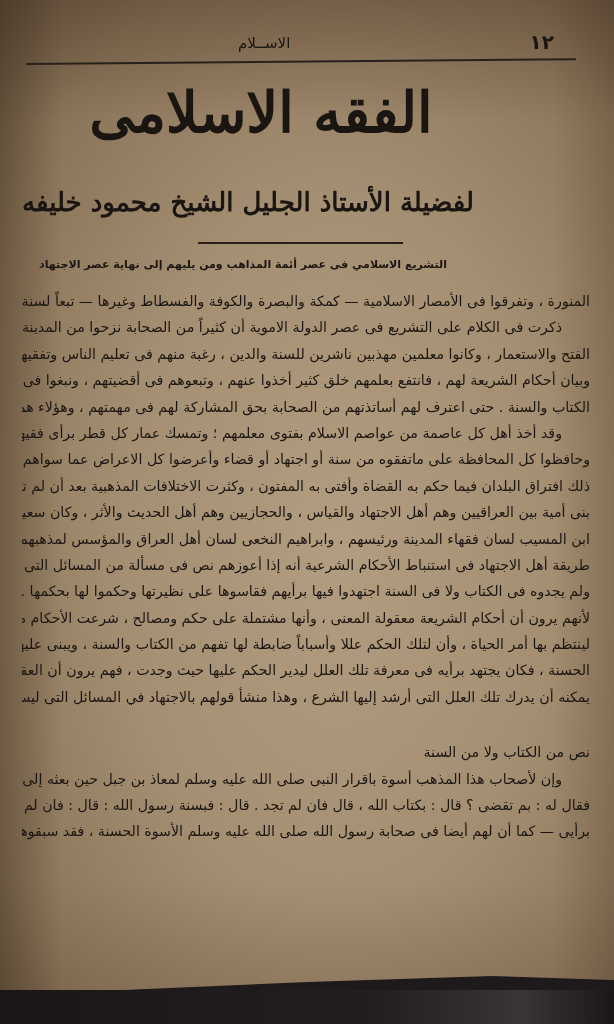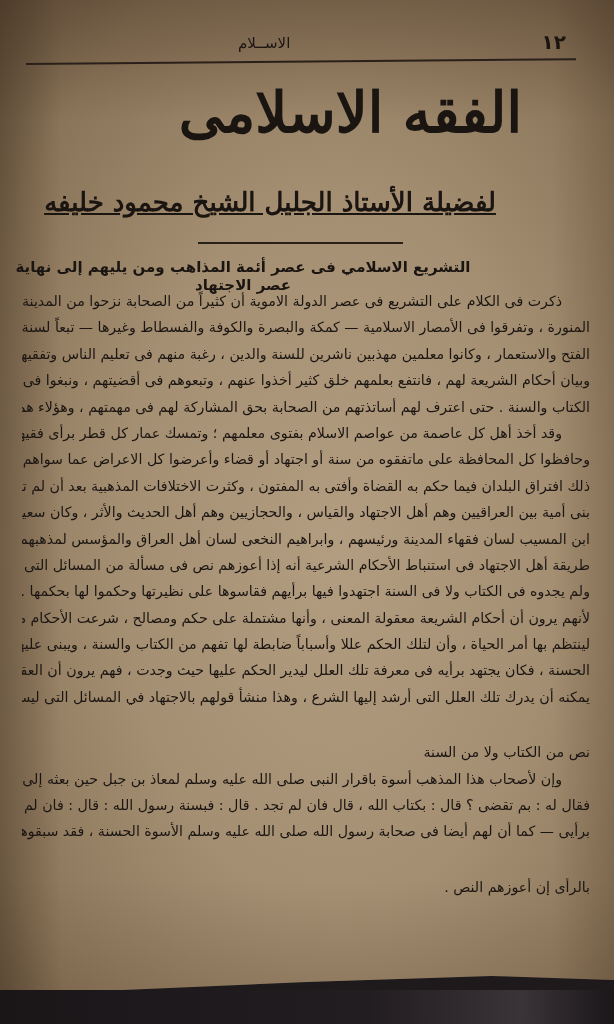--- a/index.html
+++ b/index.html
@@ -32,21 +32,21 @@
     }
     .running-header {
       position: absolute;
       top: 30px;
       left: 28px;
       right: 40px;
       height: 30px;
     }
     .page-number {
       position: absolute;
-      right: 8px;
+      right: 20px;
       top: 0;
       font-size: 20px;
       font-weight: bold;
     }
     .running-title {
       position: absolute;
       left: 210px;
       top: 4px;
       font-size: 15px;
       letter-spacing: 1px;
@@ -59,53 +59,53 @@
       height: 2px;
       background: #2a201a;
       transform: rotate(-0.5deg);
       transform-origin: left;
     }
     .title {
       position: absolute;
       top: 84px;
       left: 0;
       width: 522px;
-      text-align: right;
+      text-align: center;
       font-family: "DejaVu Serif", serif;
       font-size: 56px;
       font-weight: bold;
       line-height: 1;
       letter-spacing: 1px;
     }
     .byline {
       position: absolute;
       top: 188px;
       left: 0;
       width: 496px;
+      text-align: center;
       font-family: "DejaVu Serif", serif;
       font-size: 26px;
       font-weight: bold;
       line-height: 1.1;
-      text-decoration: underline;
     }
     .byline-rule {
       position: absolute;
       top: 242px;
       left: 198px;
       width: 205px;
       height: 2px;
       background: #2a201a;
     }
     .subheading {
       position: absolute;
       top: 258px;
       left: 0;
       width: 486px;
       text-align: center;
-      font-size: 15px;
+      font-size: 11px;
       font-weight: bold;
     }
     .body {
       position: absolute;
       top: 288px;
       left: 22px;
       width: 568px;
     }
     .line {
       height: 26.4px;
@@ -142,37 +142,36 @@
   </div>
   <div class="header-rule"></div>
 
   <div class="title">الفقه الاسلامى</div>
   <div class="byline">لفضيلة الأستاذ الجليل الشيخ محمود خليفه</div>
   <div class="byline-rule"></div>
 
   <div class="subheading">التشريع الاسلامي فى عصر أئمة المذاهب ومن يليهم إلى نهاية عصر الاجتهاد</div>
 
   <div class="body">
+    <div class="line">المنورة ، وتفرقوا فى الأمصار الاسلامية — كمكة والبصرة والكوفة والفسطاط وغيرها — تبعاً لسنة</div>
     <div class="line indent">ذكرت فى الكلام على التشريع فى عصر الدولة الاموية أن كثيراً من الصحابة نزحوا من المدينة</div>
-    <div class="line">المنورة ، وتفرقوا فى الأمصار الاسلامية — كمكة والبصرة والكوفة والفسطاط وغيرها — تبعاً لسنة</div>
     <div class="line">الفتح والاستعمار ، وكانوا معلمين مهذبين ناشرين للسنة والدين ، رغبة منهم فى تعليم الناس وتفقيههم</div>
     <div class="line">وبيان أحكام الشريعة لهم ، فانتفع بعلمهم خلق كثير أخذوا عنهم ، وتبعوهم فى أقضيتهم ، ونبغوا فى فهم</div>
     <div class="line">الكتاب والسنة . حتى اعترف لهم أساتذتهم من الصحابة بحق المشاركة لهم فى مهمتهم ، وهؤلاء هم التابعون</div>
     <div class="line indent">وقد أخذ أهل كل عاصمة من عواصم الاسلام بفتوى معلمهم ؛ وتمسك عمار كل قطر برأى فقيههم ،</div>
     <div class="line">وحافظوا كل المحافظة على ماتفقوه من سنة أو اجتهاد أو قضاء وأعرضوا كل الاعراض عما سواهم ، فنشأ عن</div>
     <div class="line">ذلك افتراق البلدان فيما حكم به القضاة وأفتى به المفتون ، وكثرت الاختلافات المذهبية بعد أن لم تكن فى</div>
     <div class="line">بنى أمية بين العراقيين وهم أهل الاجتهاد والقياس ، والحجازيين وهم أهل الحديث والأثر ، وكان سعيد</div>
     <div class="line">ابن المسيب لسان فقهاء المدينة ورئيسهم ، وابراهيم النخعى لسان أهل العراق والمؤسس لمذهبهم ، وكانت</div>
     <div class="line">طريقة أهل الاجتهاد فى استنباط الأحكام الشرعية أنه إذا أعوزهم نص فى مسألة من المسائل التى تعرض لهم</div>
     <div class="line">ولم يجدوه فى الكتاب ولا فى السنة اجتهدوا فيها برأيهم فقاسوها على نظيرتها وحكموا لها بحكمها . ذلك</div>
     <div class="line">لأنهم يرون أن أحكام الشريعة معقولة المعنى ، وأنها مشتملة على حكم ومصالح ، شرعت الأحكام من أجلها</div>
     <div class="line">لينتظم بها أمر الحياة ، وأن لتلك الحكم عللا وأسباباً ضابطة لها تفهم من الكتاب والسنة ، ويبنى عليها</div>
     <div class="line">الحسنة ، فكان يجتهد برأيه فى معرفة تلك العلل ليدير الحكم عليها حيث وجدت ، فهم يرون أن العقل</div>
     <div class="line">يمكنه أن يدرك تلك العلل التى أرشد إليها الشرع ، وهذا منشأ قولهم بالاجتهاد في المسائل التى ليس فيها</div>
     <div class="line last">نص من الكتاب ولا من السنة</div>
     <div class="line indent">وإن لأصحاب هذا المذهب أسوة باقرار النبى صلى الله عليه وسلم لمعاذ بن جبل حين بعثه إلى اليمن</div>
     <div class="line">فقال له : بم تقضى ؟ قال : بكتاب الله ، قال فان لم تجد . قال : فبسنة رسول الله : قال : فان لم تجد ، قال اجتهد</div>
     <div class="line">برأيى — كما أن لهم أيضا فى صحابة رسول الله صلى الله عليه وسلم الأسوة الحسنة ، فقد سبقوهم إلى الاجتهاد</div>
-    <div class="line last">بالرأى إن أعوزهم النص .</div>
   </div>
 </div>
 
 <div class="floor"></div>
 
 </body></html>

